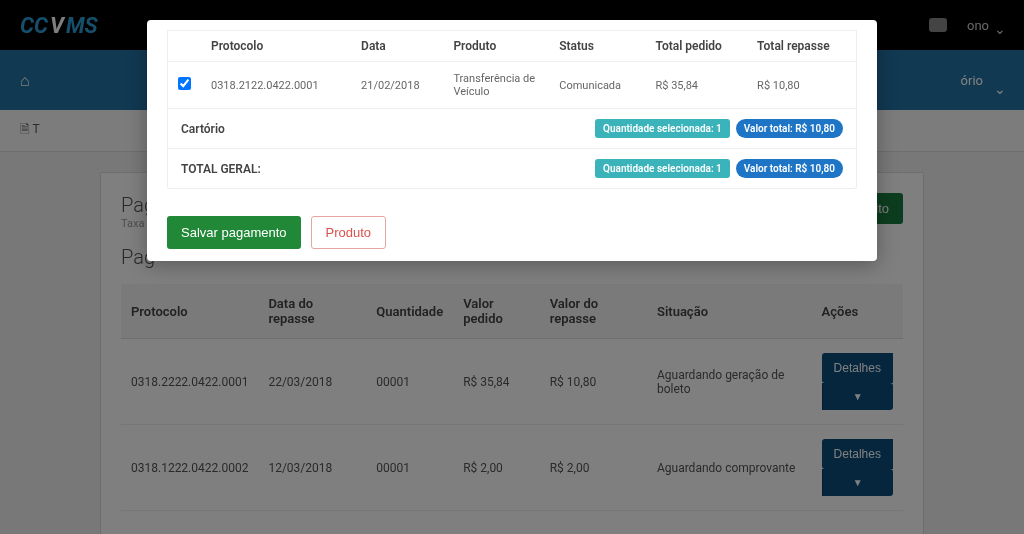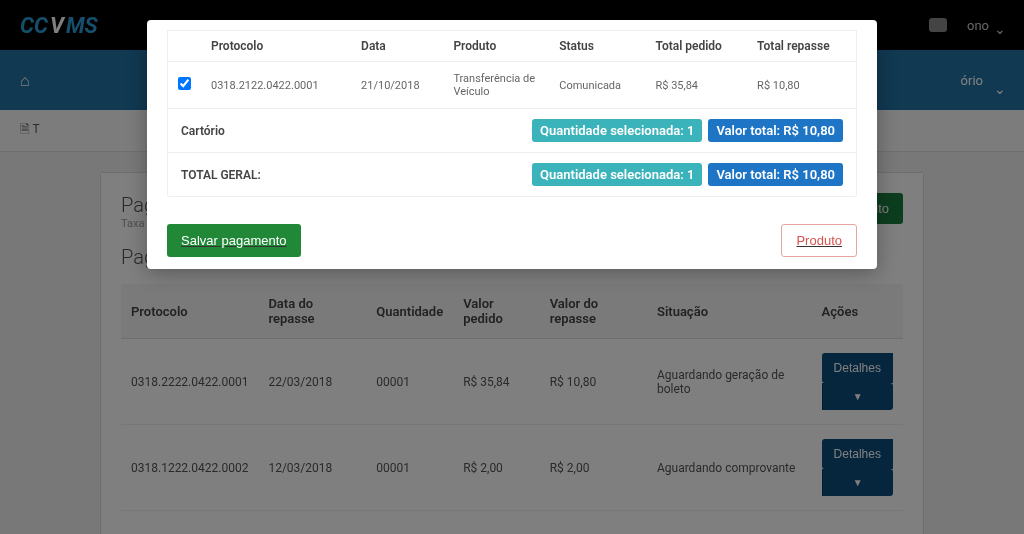--- a/index.html
+++ b/index.html
@@ -267,33 +267,32 @@
       font-weight: 600;
       color: #444;
     }
     .summary-badges {
       display: flex;
       gap: 6px;
     }
     .badge {
       padding: 4px 8px;
       border-radius: 3px;
-      font-size: 13px;
+      font-size: 10px;
       font-weight: 600;
       color: #fff;
     }
     .badge-teal { background: #3bb3ba; }
-    .badge-blue { background: #1e75c6; }
+    .badge-blue { background: #1e75c6; border-radius: 10px; }
 
     .modal-footer {
       padding: 12px 20px;
       display: flex;
-      justify-content: space-between;
+      justify-content: flex-start;
       gap: 10px;
-      text-decoration: underline;
     }
     .btn-save {
       background: #218838;
       color: #fff;
       border: none;
       padding: 8px 14px;
       border-radius: 3px;
       cursor: pointer;
       font-size: 13px;
     }
@@ -420,21 +419,21 @@
             <th>Produto</th>
             <th>Status</th>
             <th>Total pedido</th>
             <th>Total repasse</th>
           </tr>
         </thead>
         <tbody>
           <tr>
             <td><input type="checkbox" checked="" style=""></td>
             <td>0318.2122.0422.0001</td>
-            <td>21/10/2018</td>
+            <td>21/02/2018</td>
             <td style="max-width:90px">Transferência de Veículo</td>
             <td>Comunicada</td>
             <td>R$ 35,84</td>
             <td>R$ 10,80</td>
           </tr>
         </tbody>
       </table>
 
       <div class="summary-row">
         <div class="summary-label">Cartório</div>

